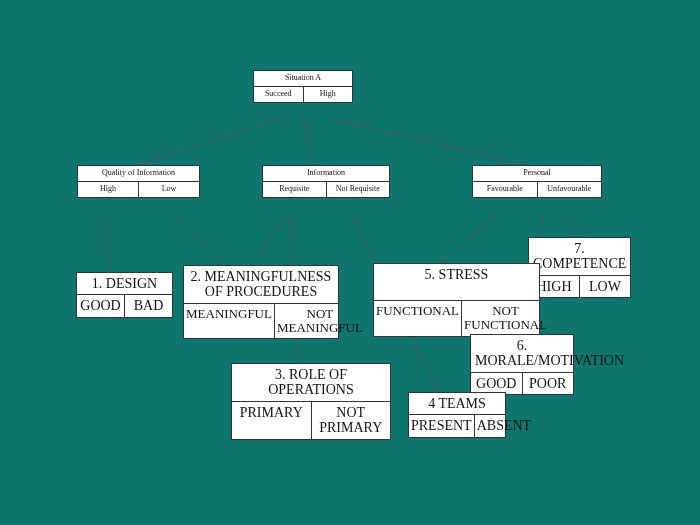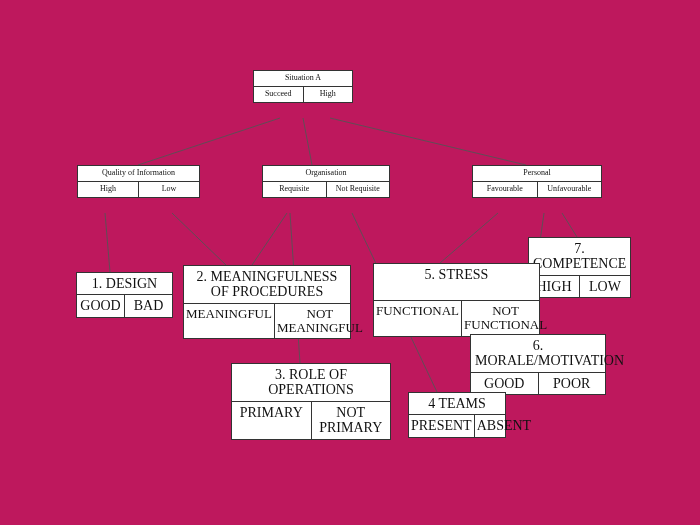--- a/index.html
+++ b/index.html
@@ -4,21 +4,21 @@
 <style>
   html, body {
     margin: 0;
     padding: 0;
     background: #ffffff;
   }
   #canvas {
     position: relative;
     width: 700px;
     height: 525px;
-    background: #be185d;
+    background: #0f766e;
     font-family: "Liberation Serif", serif;
     overflow: hidden;
   }
   #edges {
     position: absolute;
     left: 0;
     top: 0;
     width: 700px;
     height: 525px;
   }
@@ -85,21 +85,21 @@
 
   <div class="node" style="left:77px; top:165px; width:123px;">
     <div class="title small">Quality of Information</div>
     <div class="opts">
       <div class="opt small">High</div>
       <div class="opt small">Low</div>
     </div>
   </div>
 
   <div class="node" style="left:262px; top:165px; width:128px;">
-    <div class="title small">Organisation</div>
+    <div class="title small">Information</div>
     <div class="opts">
       <div class="opt small">Requisite</div>
       <div class="opt small">Not Requisite</div>
     </div>
   </div>
 
   <div class="node" style="left:472px; top:165px; width:130px;">
     <div class="title small">Personal</div>
     <div class="opts">
       <div class="opt small">Favourable</div>
@@ -116,37 +116,37 @@
   </div>
 
   <div class="node" style="left:76px; top:272px; width:97px;">
     <div class="title cap">1. DESIGN</div>
     <div class="opts">
       <div class="opt cap">GOOD</div>
       <div class="opt cap">BAD</div>
     </div>
   </div>
 
-  <div class="node" style="left:183px; top:265px; width:168px;">
+  <div class="node" style="left:183px; top:265px; width:156px;">
     <div class="title cap" style="min-height:26px;">2. MEANINGFULNESS OF PROCEDURES</div>
     <div class="opts" style="min-height:32px;">
       <div class="opt tiny">MEANINGFUL</div>
       <div class="opt tiny">NOT MEANINGFUL</div>
     </div>
   </div>
 
   <div class="node" style="left:373px; top:263px; width:167px;">
     <div class="title cap" style="min-height:30px;">5. STRESS</div>
     <div class="opts" style="min-height:30px;">
       <div class="opt tiny">FUNCTIONAL</div>
       <div class="opt tiny">NOT FUNCTIONAL</div>
     </div>
   </div>
 
-  <div class="node" style="left:470px; top:334px; width:136px;">
+  <div class="node" style="left:470px; top:334px; width:104px;">
     <div class="title cap">6. MORALE/MOTIVATION</div>
     <div class="opts">
       <div class="opt cap">GOOD</div>
       <div class="opt cap">POOR</div>
     </div>
   </div>
 
   <div class="node" style="left:231px; top:363px; width:160px;">
     <div class="title cap" style="min-height:24px;">3. ROLE OF OPERATIONS</div>
     <div class="opts" style="min-height:24px;">

